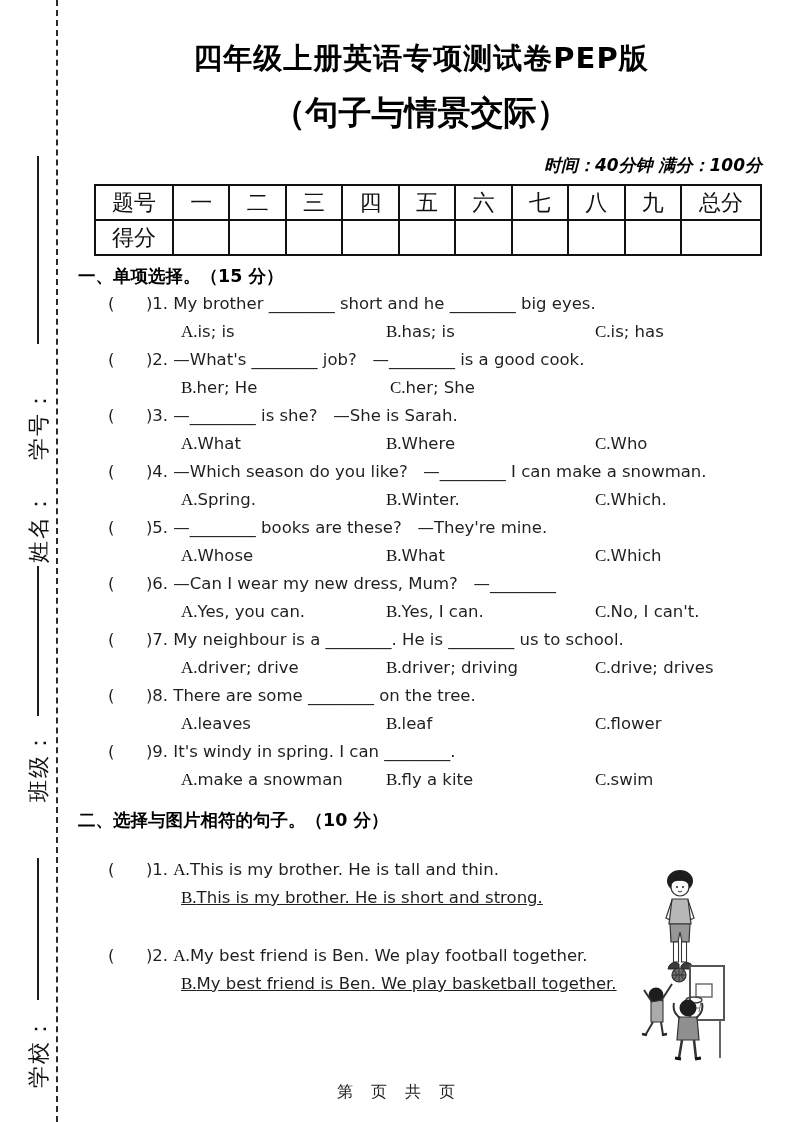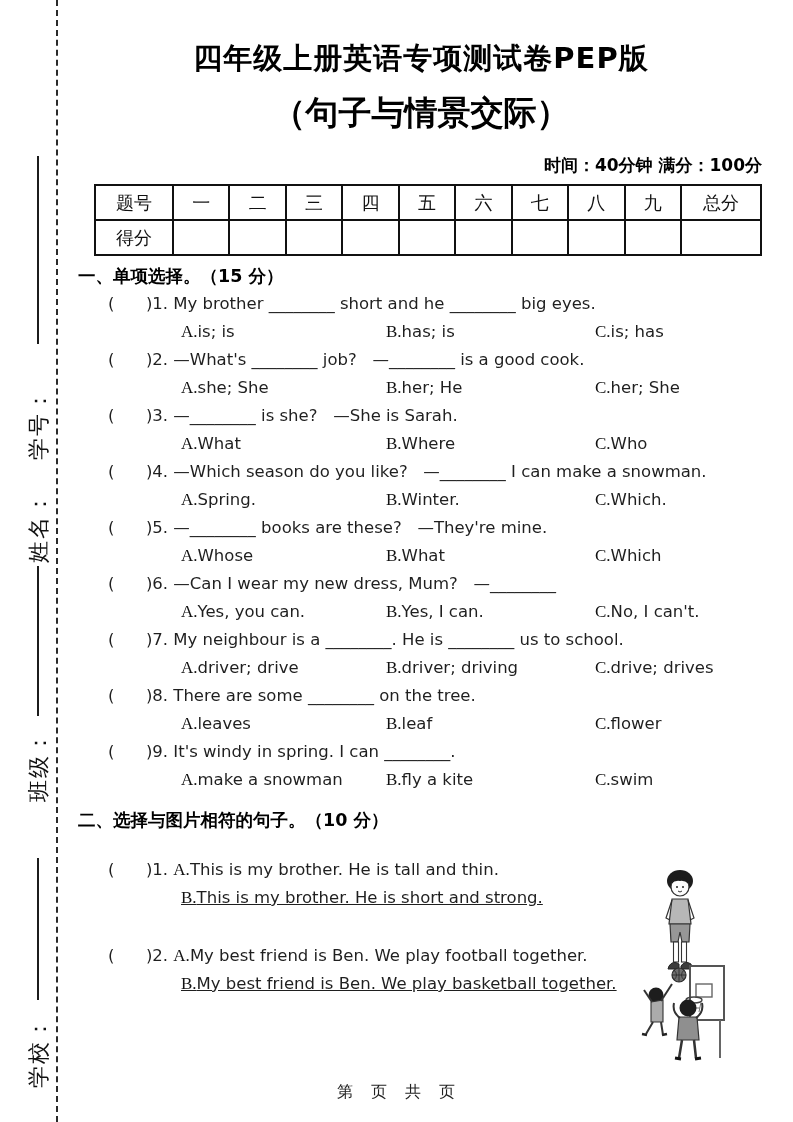--- a/index.html
+++ b/index.html
@@ -12,24 +12,24 @@
   .side-blank{position:absolute;left:37px;width:2px;background:#1c1c1c;}
   .side-label{
     position:absolute;left:24px;height:30px;line-height:30px;
     transform:rotate(-90deg);transform-origin:0 0;
     font-size:22px;color:#111;white-space:pre;letter-spacing:2px;
   }
   
   #content{position:absolute;left:78px;top:0;width:686px;}
   .title{margin-top:32px;line-height:52px;font-size:29px;font-weight:bold;text-align:center;color:#000;letter-spacing:1px;white-space:nowrap;}
   .subtitle{margin-top:6px;line-height:46px;font-size:33px;font-weight:bold;text-align:center;color:#000;}
-  .meta{margin-top:16px;line-height:26px;font-size:17px;font-weight:600;text-align:right;color:#000;padding-right:2px;white-space:pre;}
+  .meta{margin-top:16px;line-height:26px;font-size:17px;font-weight:600;text-align:right;color:#000;padding-right:2px;white-space:pre;font-style:italic;}
   
   table.score{border-collapse:collapse;margin-left:16px;margin-top:6px;table-layout:fixed;width:668px;}
-  table.score td{border:2px solid #111;height:33px;text-align:center;font-size:18px;color:#111;padding:0;}
+  table.score td{border:2px solid #111;height:33px;text-align:center;font-size:22px;color:#111;padding:0;}
   td.c-first{width:76px;}
   td.c-last{width:78px;}
   
   .sec-head{height:28px;line-height:28px;font-size:17.5px;font-weight:bold;color:#000;margin-top:6px;white-space:pre;}
   .line{height:28px;line-height:28px;font-size:16.5px;white-space:pre;color:#1f1f1f;}
   .stem{padding-left:30px;}
   .opts{display:flex;padding-left:103px;gap:13px;}
   .oA{width:192px;}
   .oB{width:196px;}
   .oC{flex:1;}
@@ -100,21 +100,20 @@
       <div class="line stem">(      )1. My brother ________ short and he ________ big eyes.</div>
       <div class="line opts">
         <span class="oA"><i class="ol">A.</i><span>is; is</span></span>
         <span class="oB"><i class="ol">B.</i><span>has; is</span></span>
         <span class="oC"><i class="ol">C.</i><span>is; has</span></span>
       </div>
     </div>
     <div>
       <div class="line stem">(      )2. —What's ________ job?   —________ is a good cook.</div>
       <div class="line opts">
-        <span class="oA"><i class="ol">A.</i><span>she; She</span></span>
         <span class="oB"><i class="ol">B.</i><span>her; He</span></span>
         <span class="oC"><i class="ol">C.</i><span>her; She</span></span>
       </div>
     </div>
     <div>
       <div class="line stem">(      )3. —________ is she?   —She is Sarah.</div>
       <div class="line opts">
         <span class="oA"><i class="ol">A.</i><span>What</span></span>
         <span class="oB"><i class="ol">B.</i><span>Where</span></span>
         <span class="oC"><i class="ol">C.</i><span>Who</span></span>

